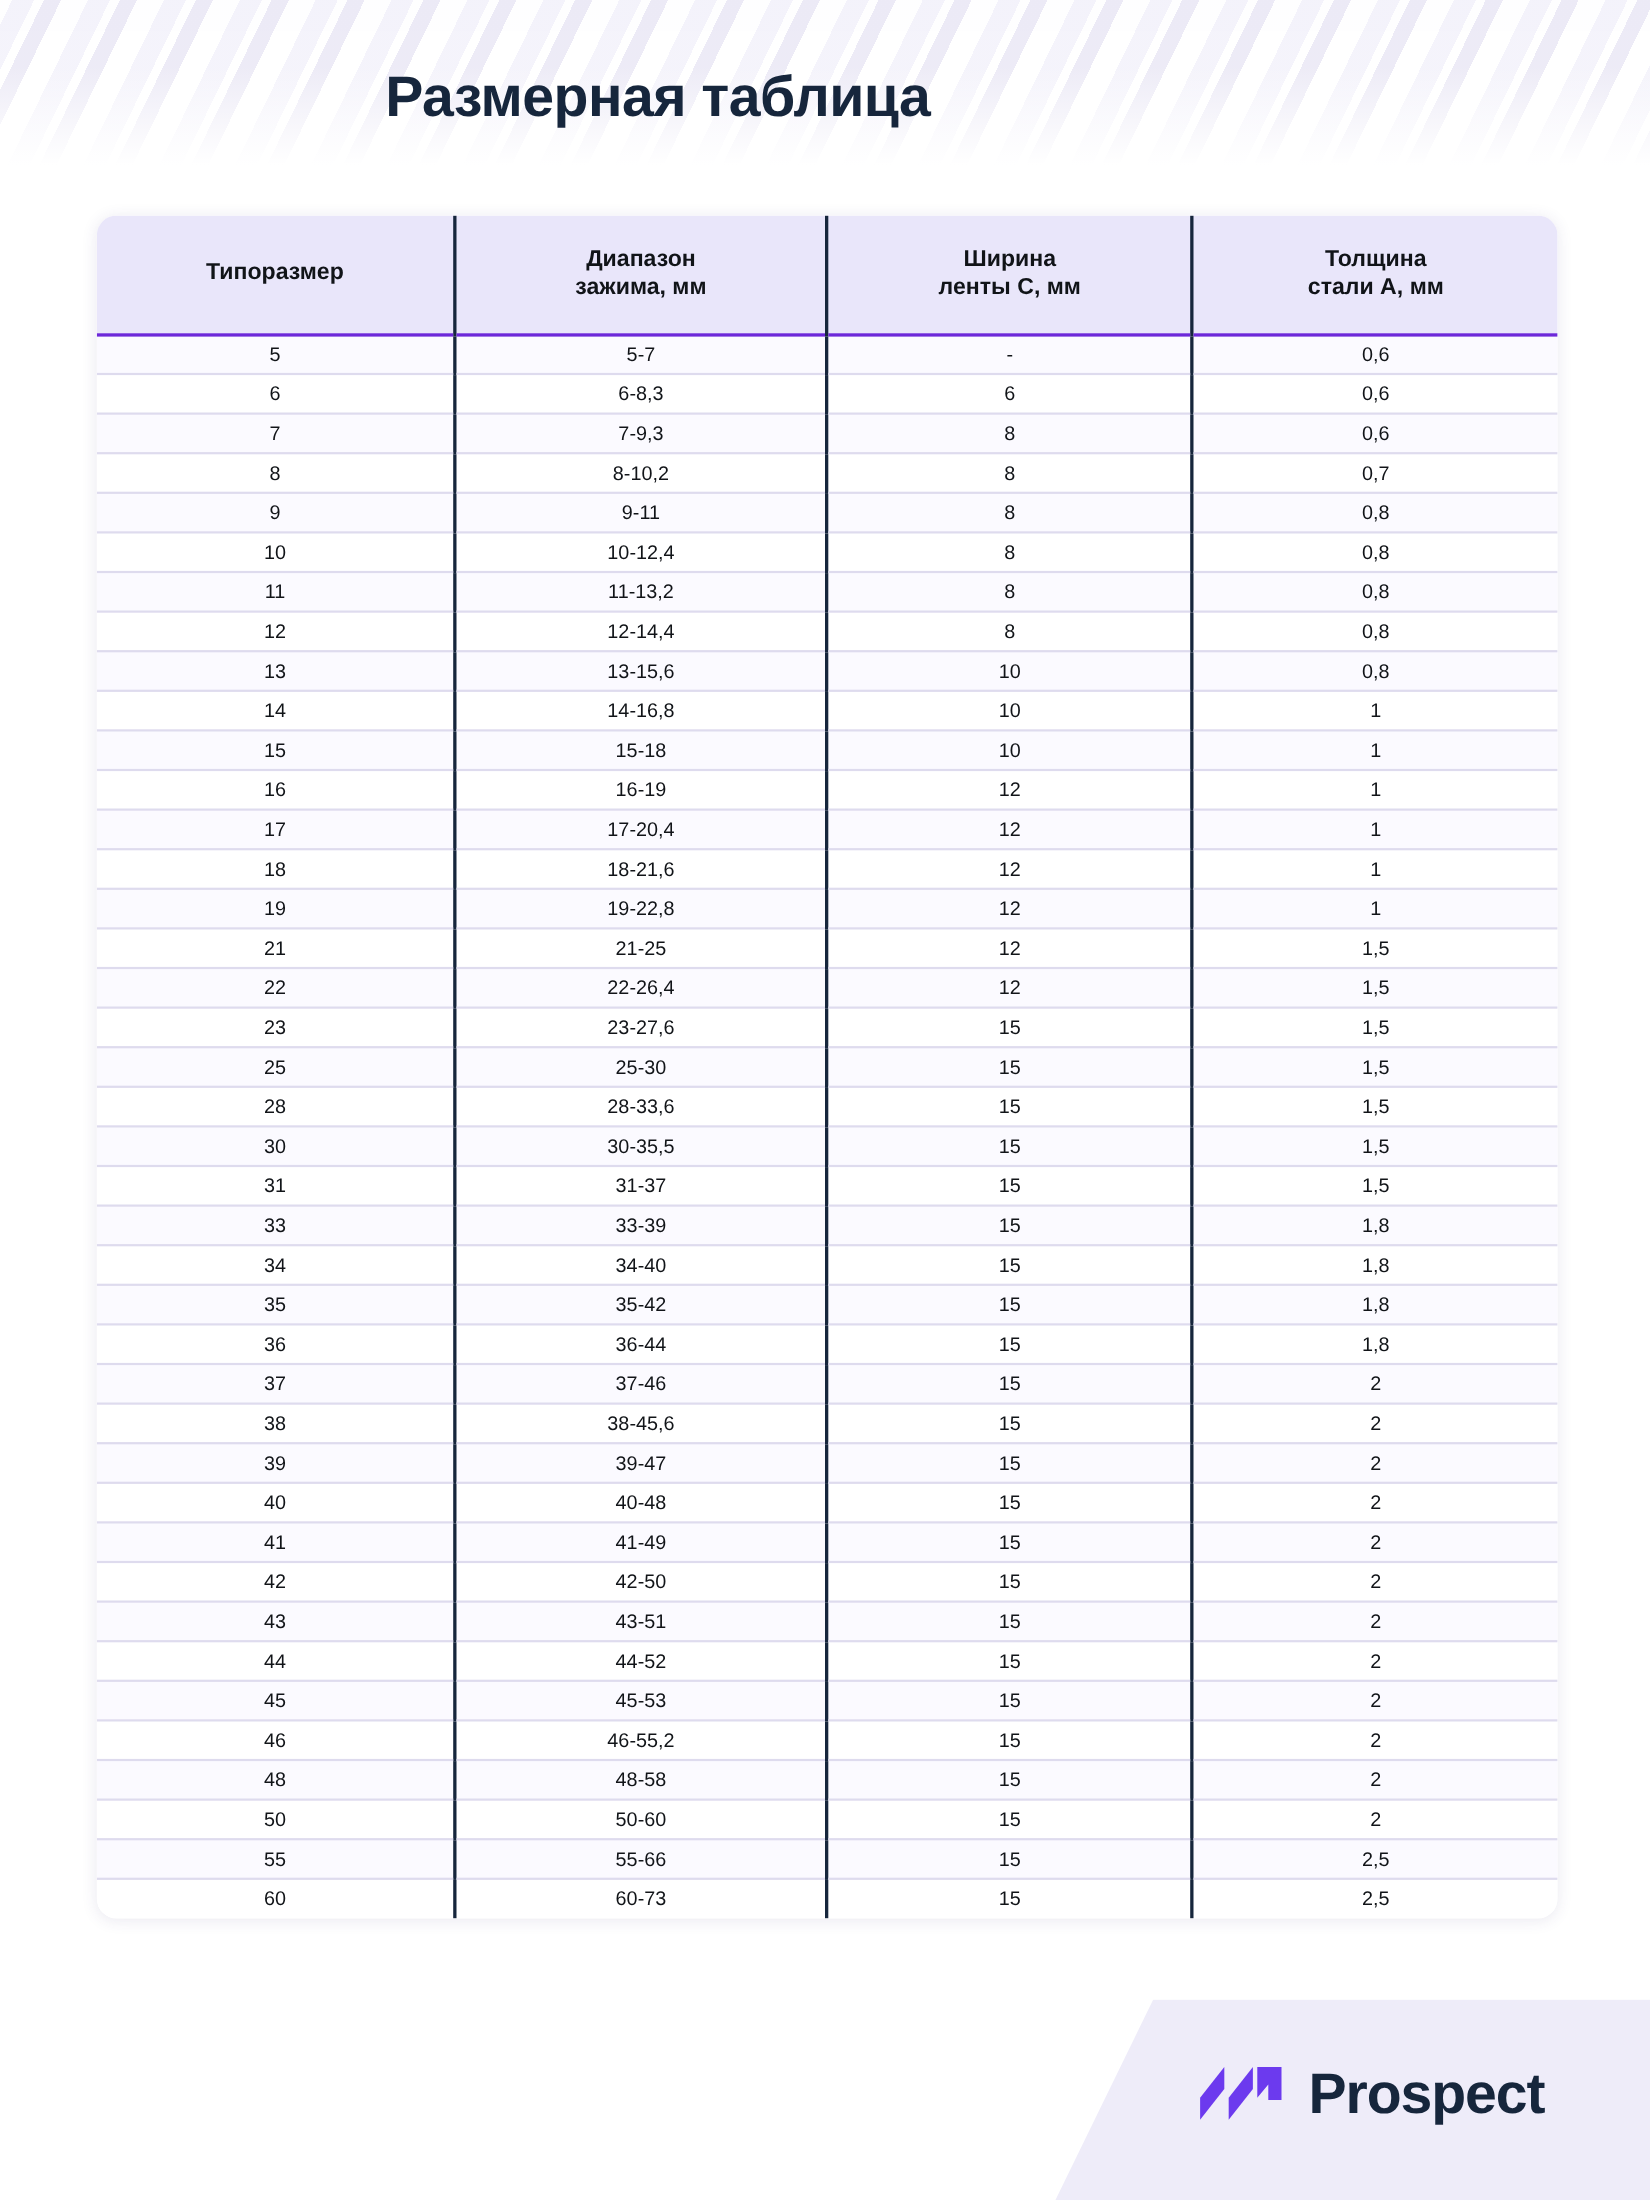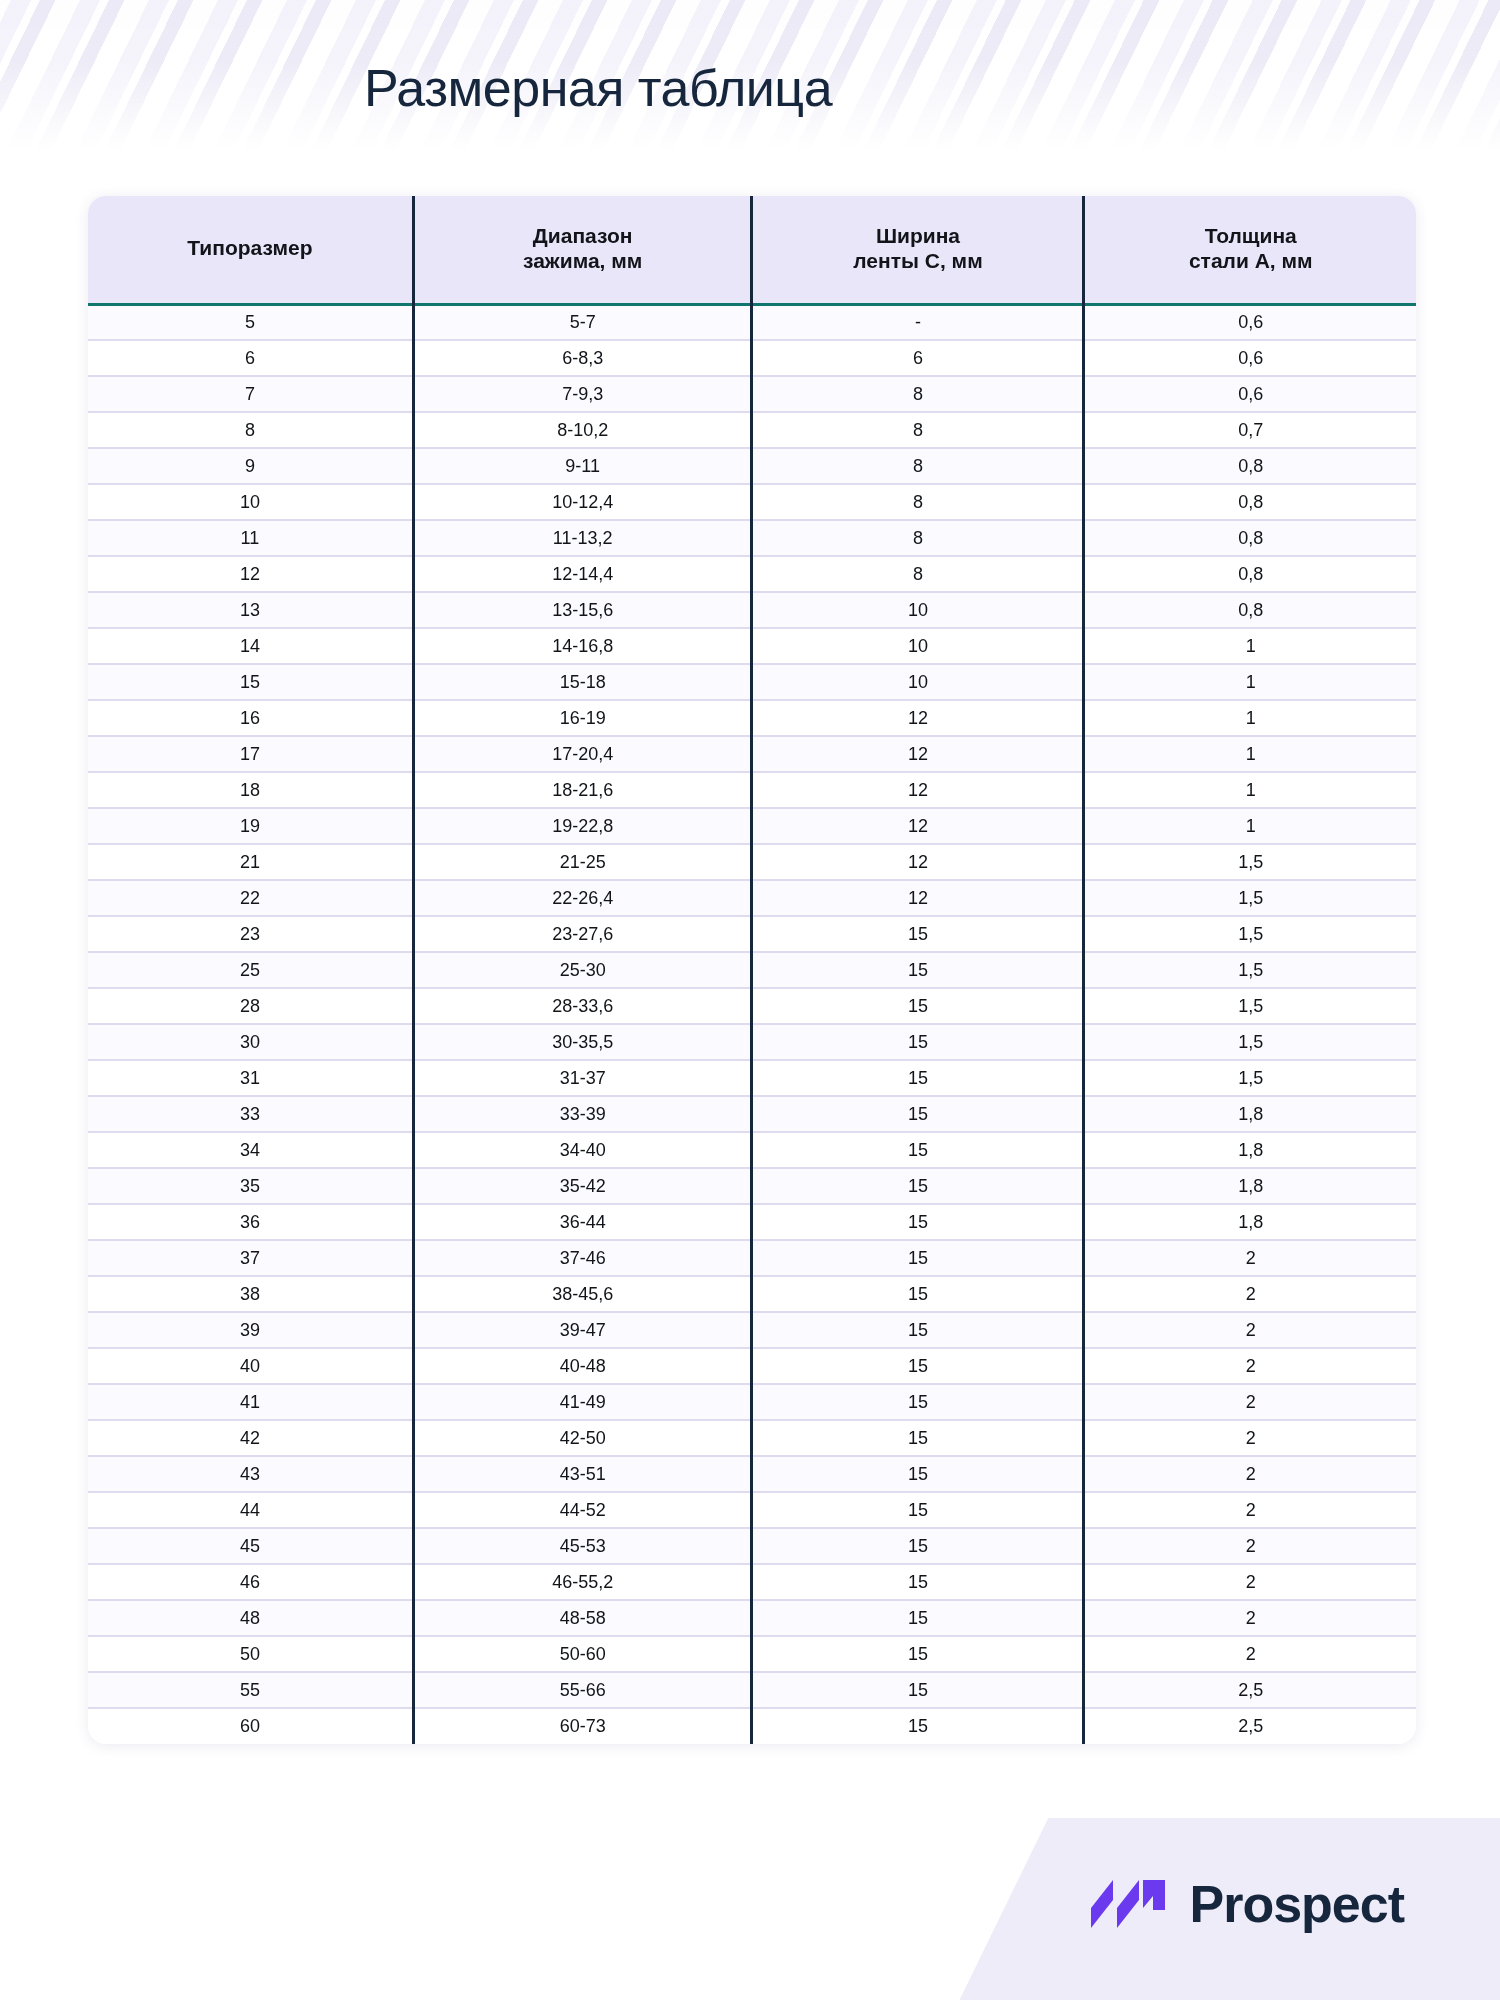--- a/index.html
+++ b/index.html
@@ -77,21 +77,21 @@
     background: #ffffff;
   }
 
   
   .title {
     position: absolute;
     left: 0; top: 58px;
     width: 1196px;
     text-align: center;
     font-size: 52px;
-    font-weight: normal;
+    font-weight: bold;
     color: #16263c;
     letter-spacing: -0.5px;
   }
 
   
   .card {
     position: absolute;
     left: 88px;
     top: 196px;
     width: 1328px;
@@ -113,21 +113,21 @@
     font-size: 21px;
     font-weight: bold;
     line-height: 1.22;
     padding: 22px 6px 24px;
     text-align: center;
     vertical-align: middle;
     border-right: 3px solid #16263c;
     height: 108px;
   }
   thead th:last-child { border-right: none; margin-top: 15px; }
-  thead tr { border-bottom: 3px solid #0f766e; }
+  thead tr { border-bottom: 3px solid #6d28d9; }
 
   tbody td {
     font-size: 18px;
     color: #111418;
     text-align: center;
     padding: 6px 4px;
     height: 36px;
     border-right: 3px solid #16263c;
     border-bottom: 2px solid #dedbee;
     background: #ffffff;

